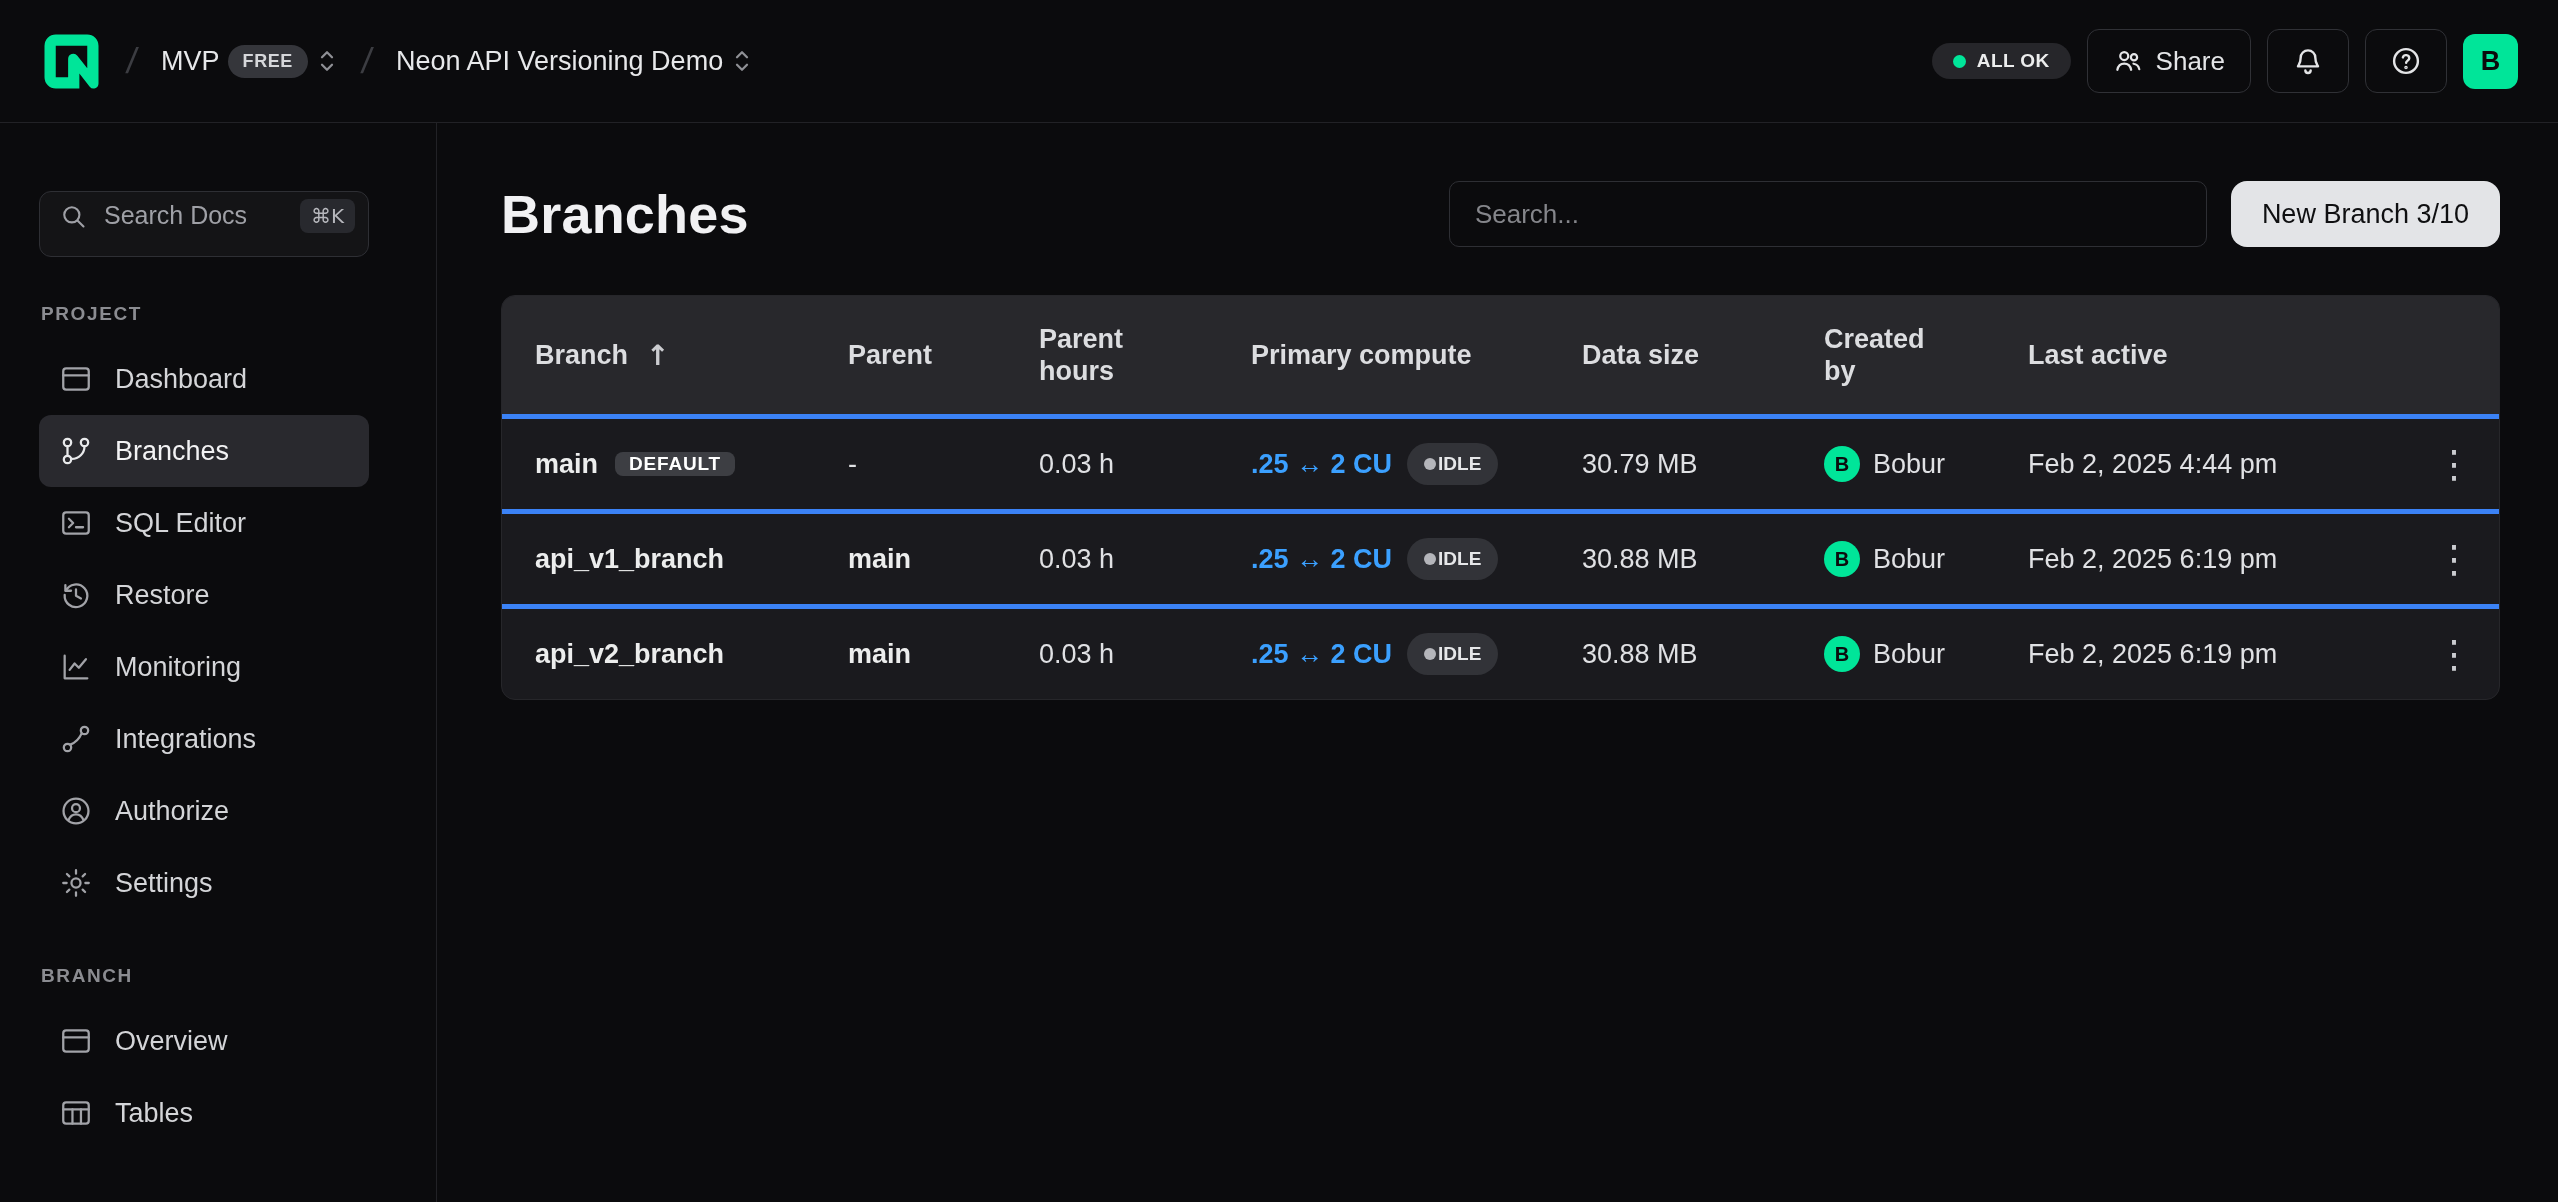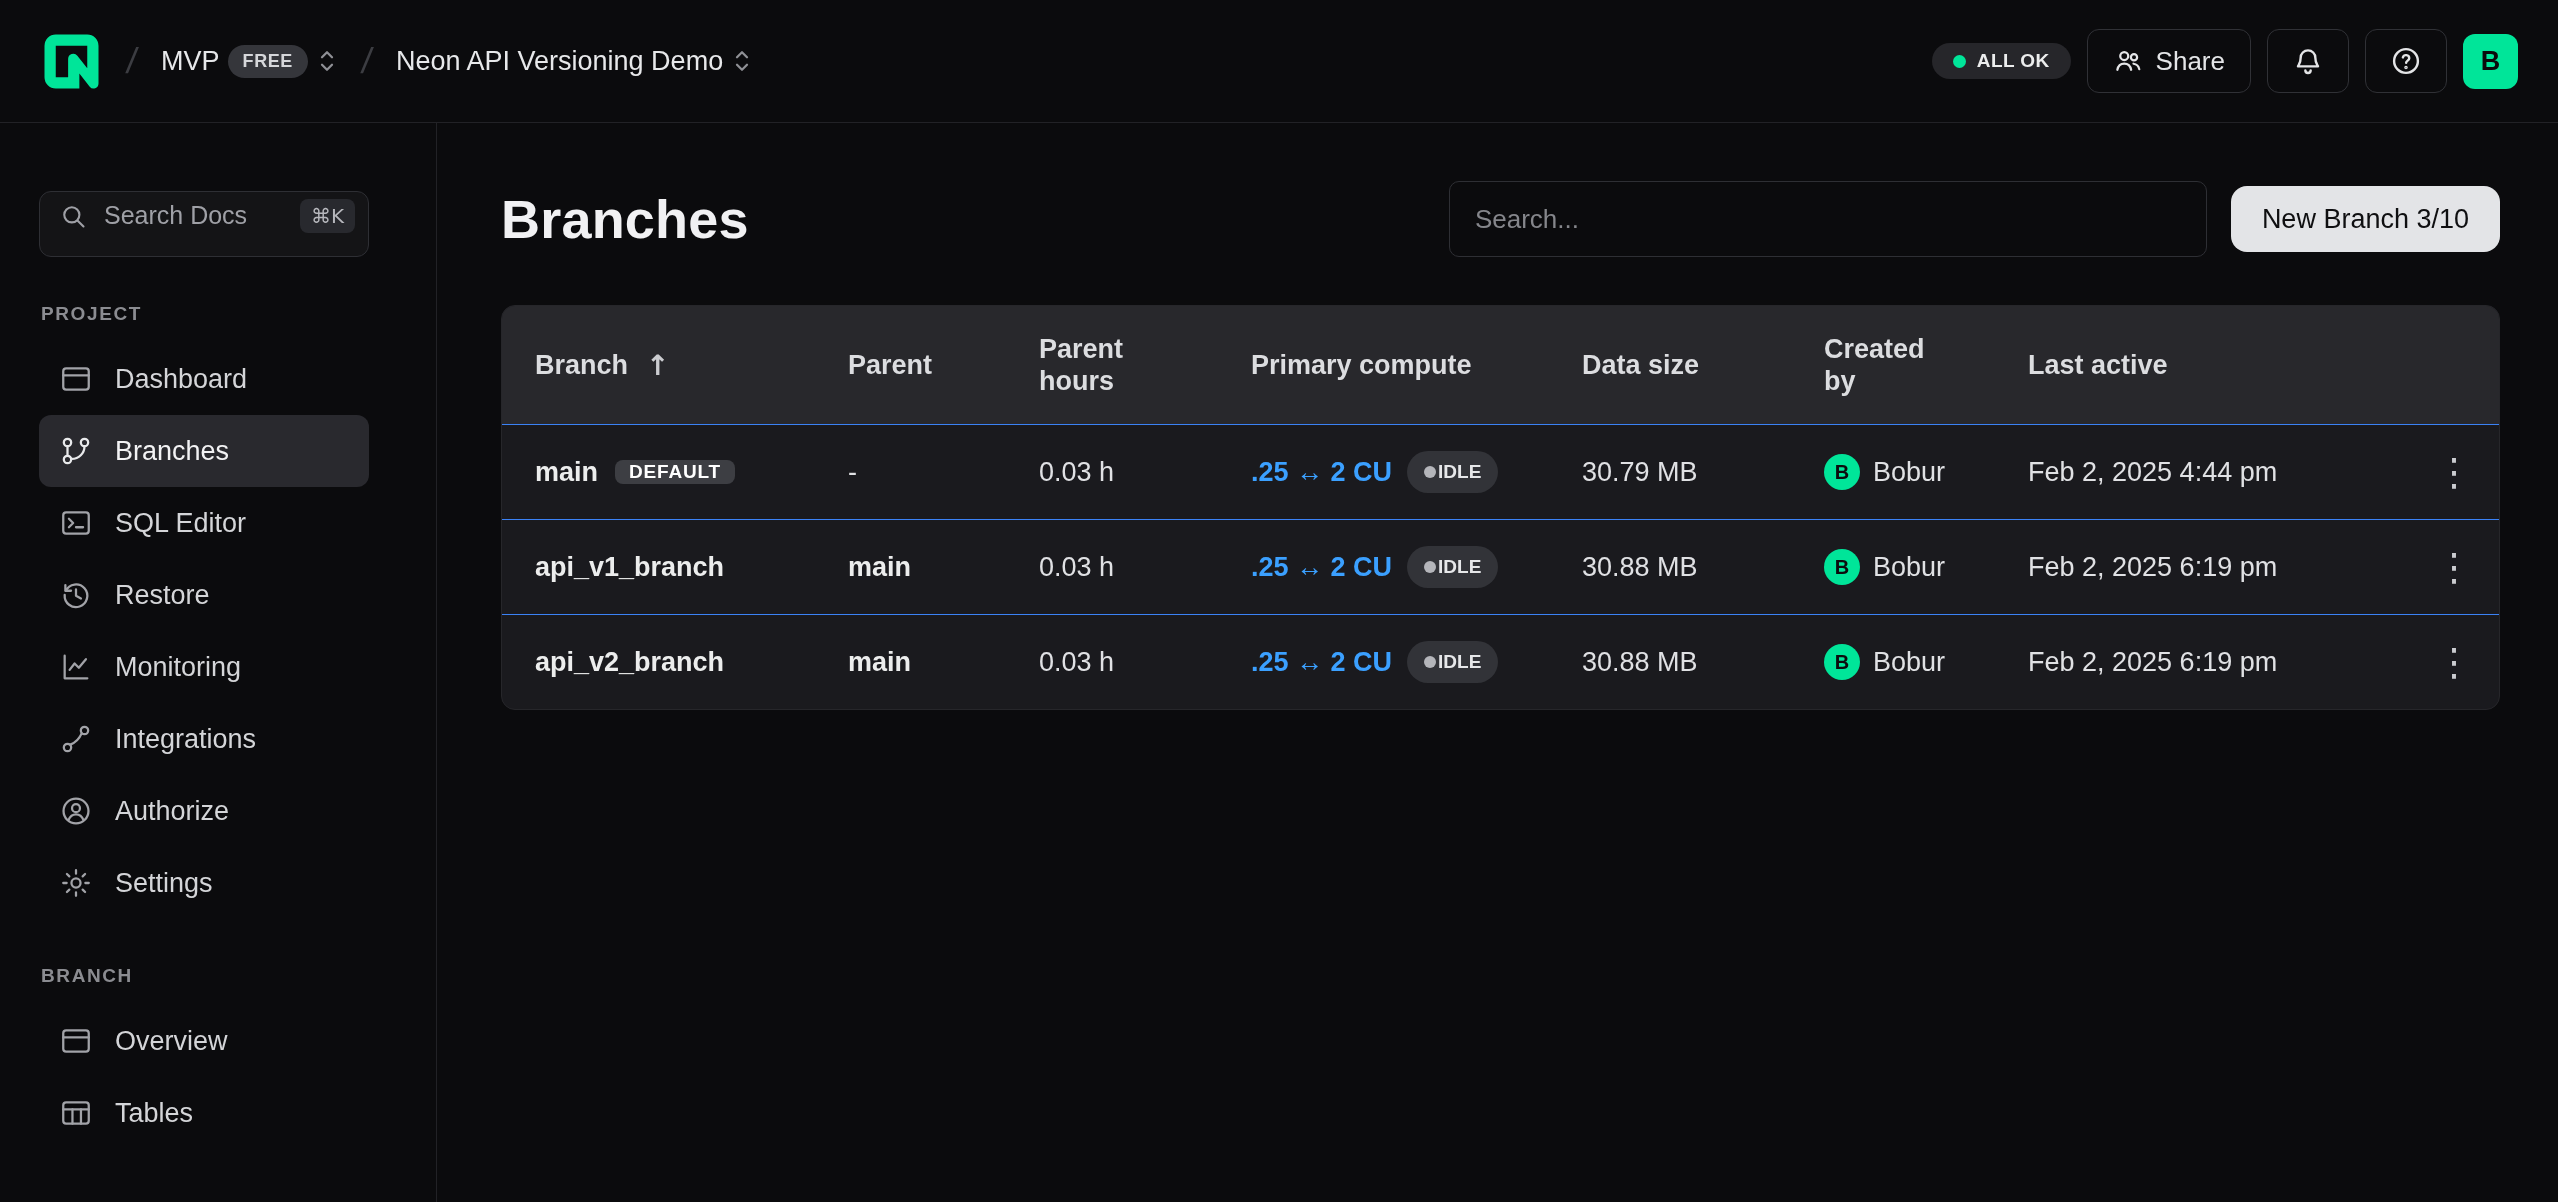--- a/index.html
+++ b/index.html
@@ -36,32 +36,32 @@
   .nav-item { width:330px; height:72px; display:flex; align-items:center; gap:22px; padding:0 20px; border-radius:12px; color:#d4d5d8; font-size:27px; cursor:pointer; }
   .nav-item .ic { color:#a2a3a8; display:flex; flex:none; }
   .nav-item.active { background:#29292e; color:#f2f2f4; }
   .nav-item.active .ic { color:#e8e9eb; }
 
   
   .main { flex:1; padding:58px 0 0 64px; }
   .main-top { display:flex; align-items:center; width:1999px; }
   h1.page-title { font-size:54px; font-weight:700; color:#f1f1f3; letter-spacing:.2px; }
   .top-actions { margin-left:auto; display:flex; gap:24px; align-items:center; }
-  .search-input { width:758px; height:76px; background:transparent; border:1px solid #2e2f34; border-radius:10px; padding:0 25px; font-size:26px; color:#e4e5e7; font-family:inherit; outline:none; }
+  .search-input { width:758px; height:66px; background:transparent; border:1px solid #2e2f34; border-radius:10px; padding:0 25px; font-size:26px; color:#e4e5e7; font-family:inherit; outline:none; }
   .search-input::placeholder { color:#85868b; }
   .new-branch { height:66px; background:#e3e4e7; color:#0f0f11; border:none; border-radius:16px; padding:12px 31px; font-size:27px; font-weight:500; font-family:inherit; cursor:pointer; }
 
   
   .table { width:1999px; margin-top:48px; border-radius:14px; overflow:hidden; background:#1a1a1e; border:1px solid #26262a; }
   .grid { display:grid; grid-template-columns:346px 191px 212px 331px 242px 204px 1fr 90px; align-items:center; }
   .thead { background:#28282c; height:118px; font-weight:700; font-size:27px; color:#dcdde0; }
   .thead .lbl2 { display:inline-block; max-width:138px; line-height:1.2; }
   .cell:first-child { padding-left:33px; }
   .cell { display:flex; align-items:center; }
-  .trow { height:95px; border-top:1px solid #3b82f6; font-size:27px; color:#e0e1e4; cursor:pointer;text-align:right; }
+  .trow { height:95px; border-top:5px solid #3b82f6; font-size:27px; color:#e0e1e4; cursor:pointer;text-align:right; }
   .branch-name { font-weight:700; color:#eceded; }
   .bold { font-weight:700; color:#eceded; }
   .badge-default { background:#3d3e43; border-radius:8px; padding:1px 14px; font-size:19px; font-weight:700; letter-spacing:.8px; color:#ffffff; margin-left:17px; }
   .cu-link { color:#3ba0ff; font-weight:700; cursor:pointer; }
   .idle-pill { display:inline-flex; align-items:center; gap:2px; background:#323338; border-radius:999px; height:42px; padding:0 17px; font-size:19px; font-weight:700; color:#e6e7e9; margin-left:15px; }
   .idle-dot { width:12px; height:12px; border-radius:50%; background:#b4b5ba; }
   .mini-avatar { width:36px; height:36px; border-radius:50%; background:#00e599; color:#0c0c0e; font-weight:700; font-size:20px; display:inline-flex; align-items:center; justify-content:center; margin-right:13px; flex:none; }
   .kebab { font-size:38px; color:#cbccd0; justify-self:center; cursor:pointer; font-family:"DejaVu Sans",sans-serif; line-height:1; }
   .sort { font-size:28px; color:#cbccd0; margin-left:18px; font-family:"DejaVu Sans",sans-serif; }
 </style>

